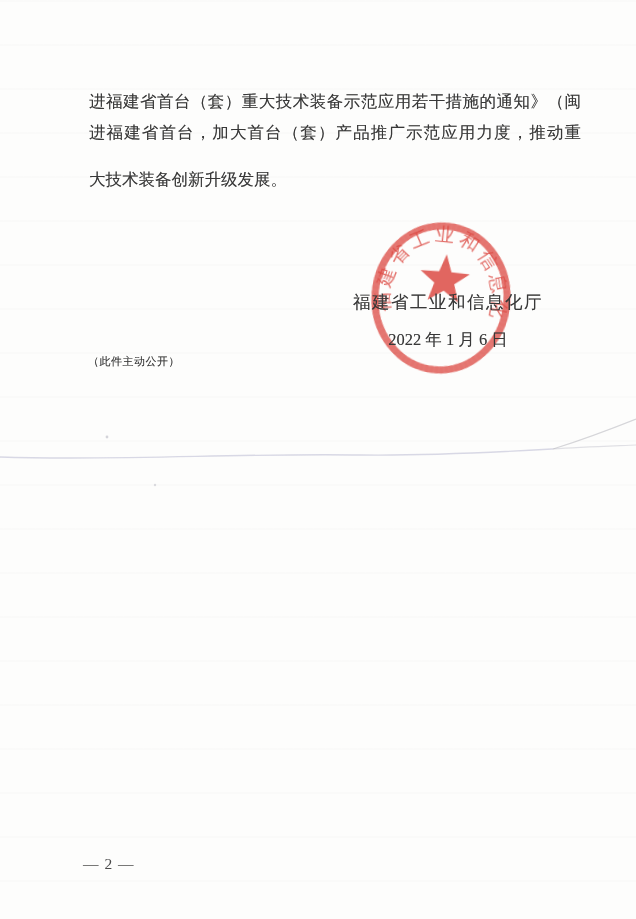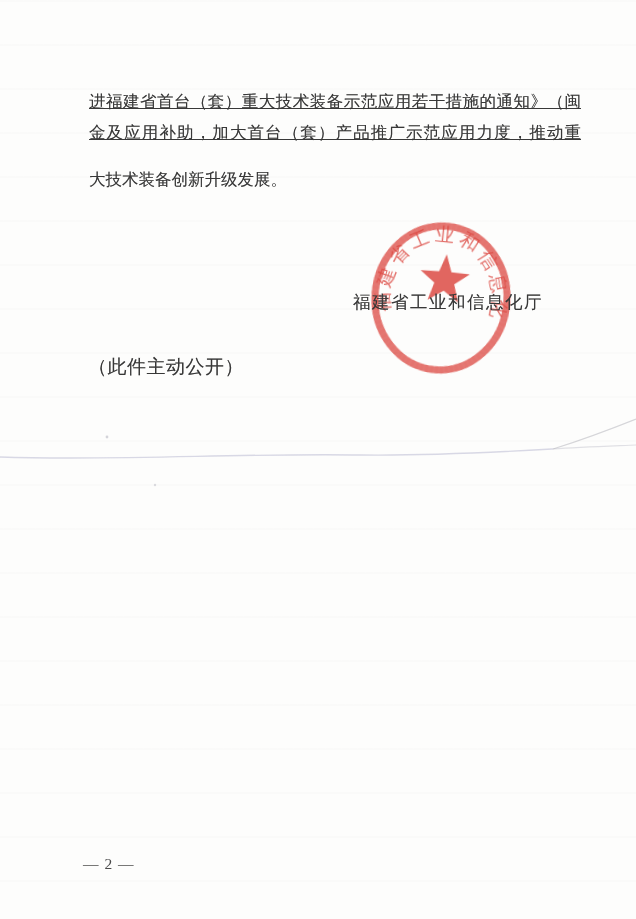--- a/index.html
+++ b/index.html
@@ -33,21 +33,20 @@
     top: 86px;
     width: 492px;
     font-size: 16.5px;
     line-height: 31px;
     color: #383838;
     text-shadow: 0 0 0.6px rgba(70,70,70,0.45);
   }
   .body-paragraph .line.fill {
     text-align: justify;
     text-align-last: justify;
-    text-decoration: underline;
   }
   .body-paragraph .line.last {
     text-align: left;
     margin-top: 16px;
   }
   .signature-block {
     position: absolute;
     left: 350px;
     top: 290px;
     width: 196px;
@@ -62,21 +61,21 @@
   }
   .signature-date {
     margin-top: 15px;
     font-size: 16.5px;
     white-space: nowrap;
   }
   .disclosure-note {
     position: absolute;
     left: 88px;
     top: 354px;
-    font-size: 19px;
+    font-size: 11px;
     letter-spacing: 0.5px;
     color: #383838;
     text-shadow: 0 0 0.6px rgba(70,70,70,0.45);
   }
   .page-number {
     position: absolute;
     left: 83px;
     top: 855px;
     font-size: 15.5px;
     letter-spacing: 1px;
@@ -102,41 +101,42 @@
     pointer-events: none;
   }
 </style>
 </head>
 <body>
 
 <div class="page">
 
   <div class="body-paragraph">
     <div class="line fill">进福建省首台（套）重大技术装备示范应用若干措施的通知》（闽</div>
-    <div class="line fill">金及应用补助，加大首台（套）产品推广示范应用力度，推动重</div>
+    <div class="line fill">进福建省首台，加大首台（套）产品推广示范应用力度，推动重</div>
     <div class="line last">大技术装备创新升级发展。</div>
   </div>
 
   <svg class="seal" viewBox="0 0 150 160" xmlns="http://www.w3.org/2000/svg">
 
     <ellipse cx="75" cy="80" rx="66" ry="72" fill="none" stroke="#dd453e" stroke-width="7" opacity="0.72"></ellipse>
     <ellipse cx="75" cy="80" rx="66" ry="72" fill="none" stroke="#e9716a" stroke-width="7" opacity="0.35" stroke-dasharray="3 2"></ellipse>
 
     <polygon points="77,36 83.2,53.5 101.7,54.0 87.0,65.2 92.3,83.0 77,72.5 61.7,83.0 67.0,65.2 52.3,54.0 70.8,53.5" fill="#dd453e" opacity="0.82"></polygon>
 
     <defs>
       <path id="sealTextArc" d="M 26.1 99.5 A 52 57 0 1 1 123.9 99.5" fill="none"></path>
     </defs>
     <text font-size="19" letter-spacing="4" fill="#dd453e" opacity="0.78" font-family="Liberation Serif, DejaVu Serif, serif">
       <textPath href="#sealTextArc" startOffset="2">福建省工业和信息化厅</textPath>
     </text>
   </svg>
 
   <div class="signature-block">
     <div class="signature-org">福建省工业和信息化厅</div>
+    <div class="signature-date">2022 年 1 月 6 日</div>
   </div>
 
   <div class="disclosure-note">（此件主动公开）</div>
 
   <svg class="crease" viewBox="0 0 636 110" xmlns="http://www.w3.org/2000/svg">
     <path d="M 0 62 C 120 66 240 58 360 60 C 430 61 500 57 553 54" fill="none" stroke="rgba(140,140,180,0.32)" stroke-width="1.4"></path>
     <path d="M 636 24 C 606 36 572 48 553 54" fill="none" stroke="rgba(150,150,160,0.38)" stroke-width="1.2"></path>
     <path d="M 553 54 C 580 52 612 51 636 50" fill="none" stroke="rgba(150,150,170,0.28)" stroke-width="1.1"></path>
     <circle cx="107" cy="42" r="1.4" fill="rgba(120,120,140,0.30)"></circle>
     <circle cx="155" cy="90" r="1.2" fill="rgba(120,120,140,0.25)"></circle>

